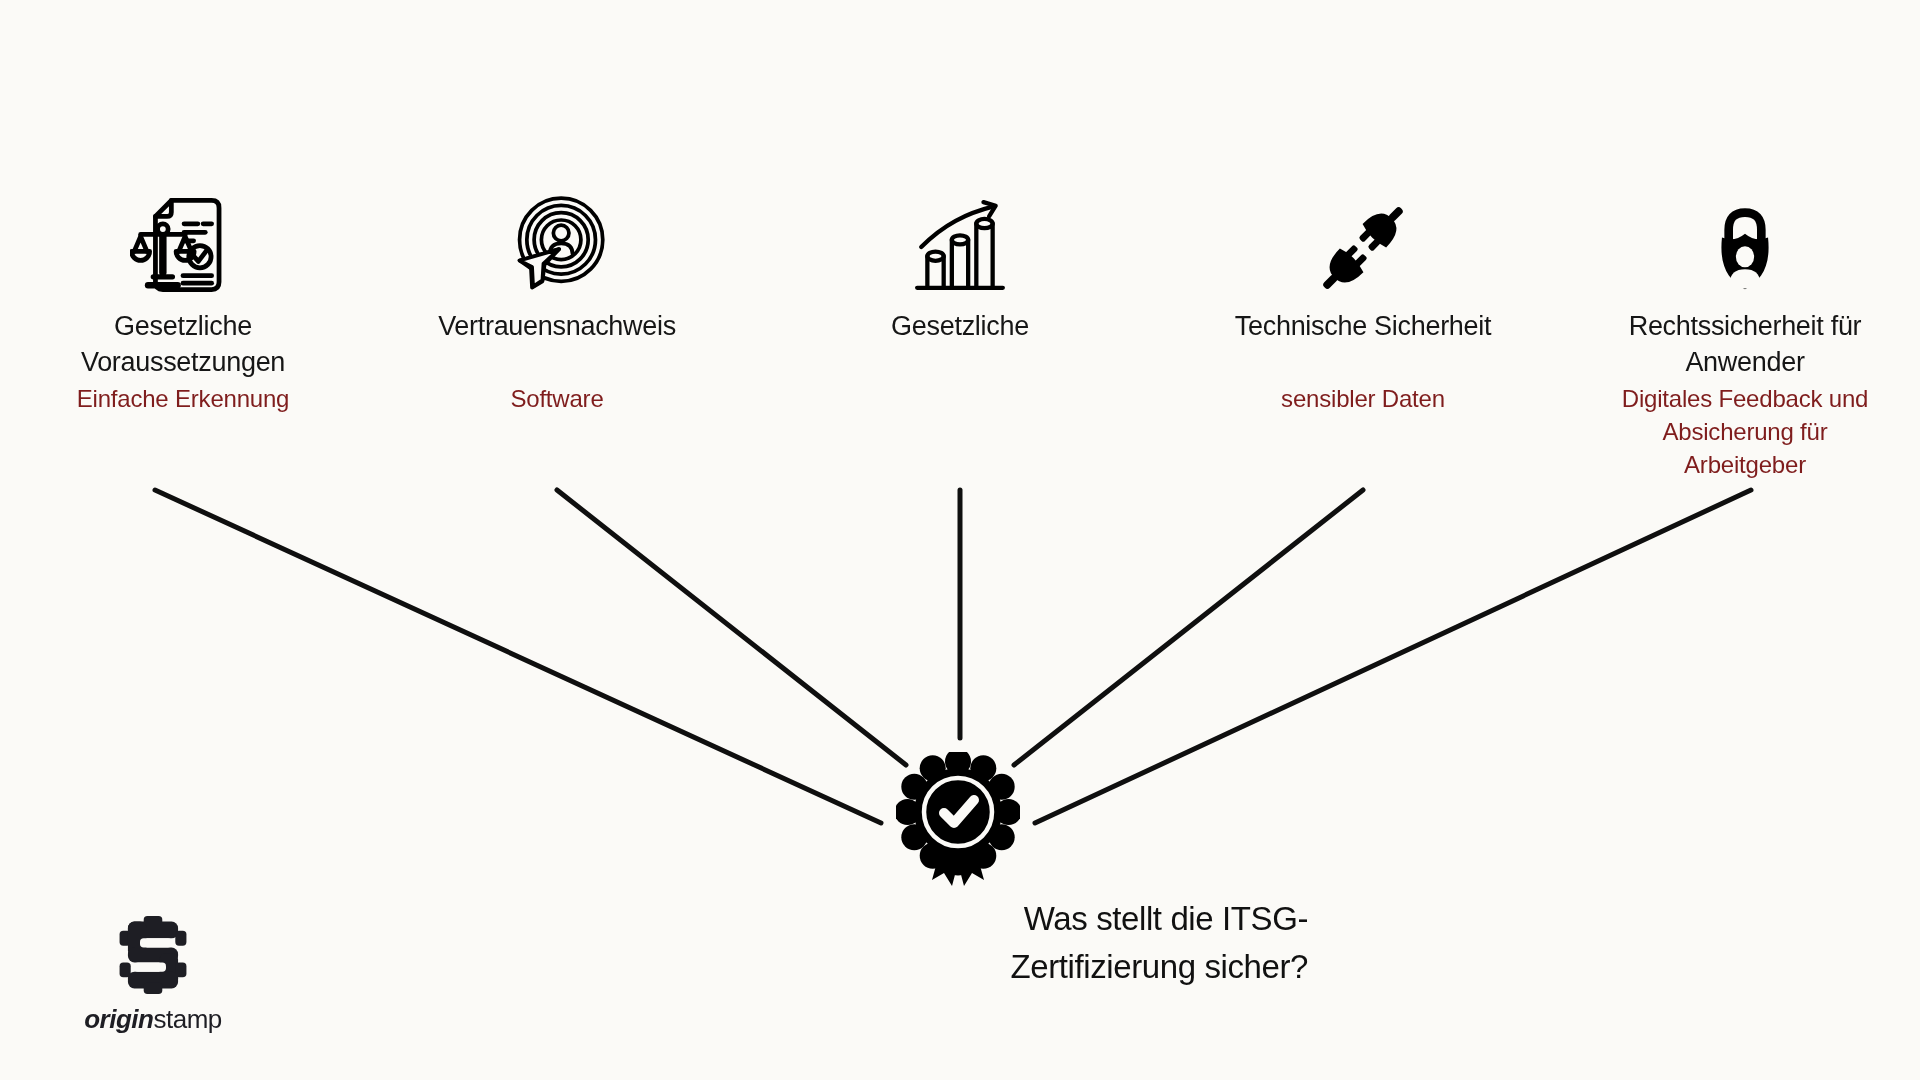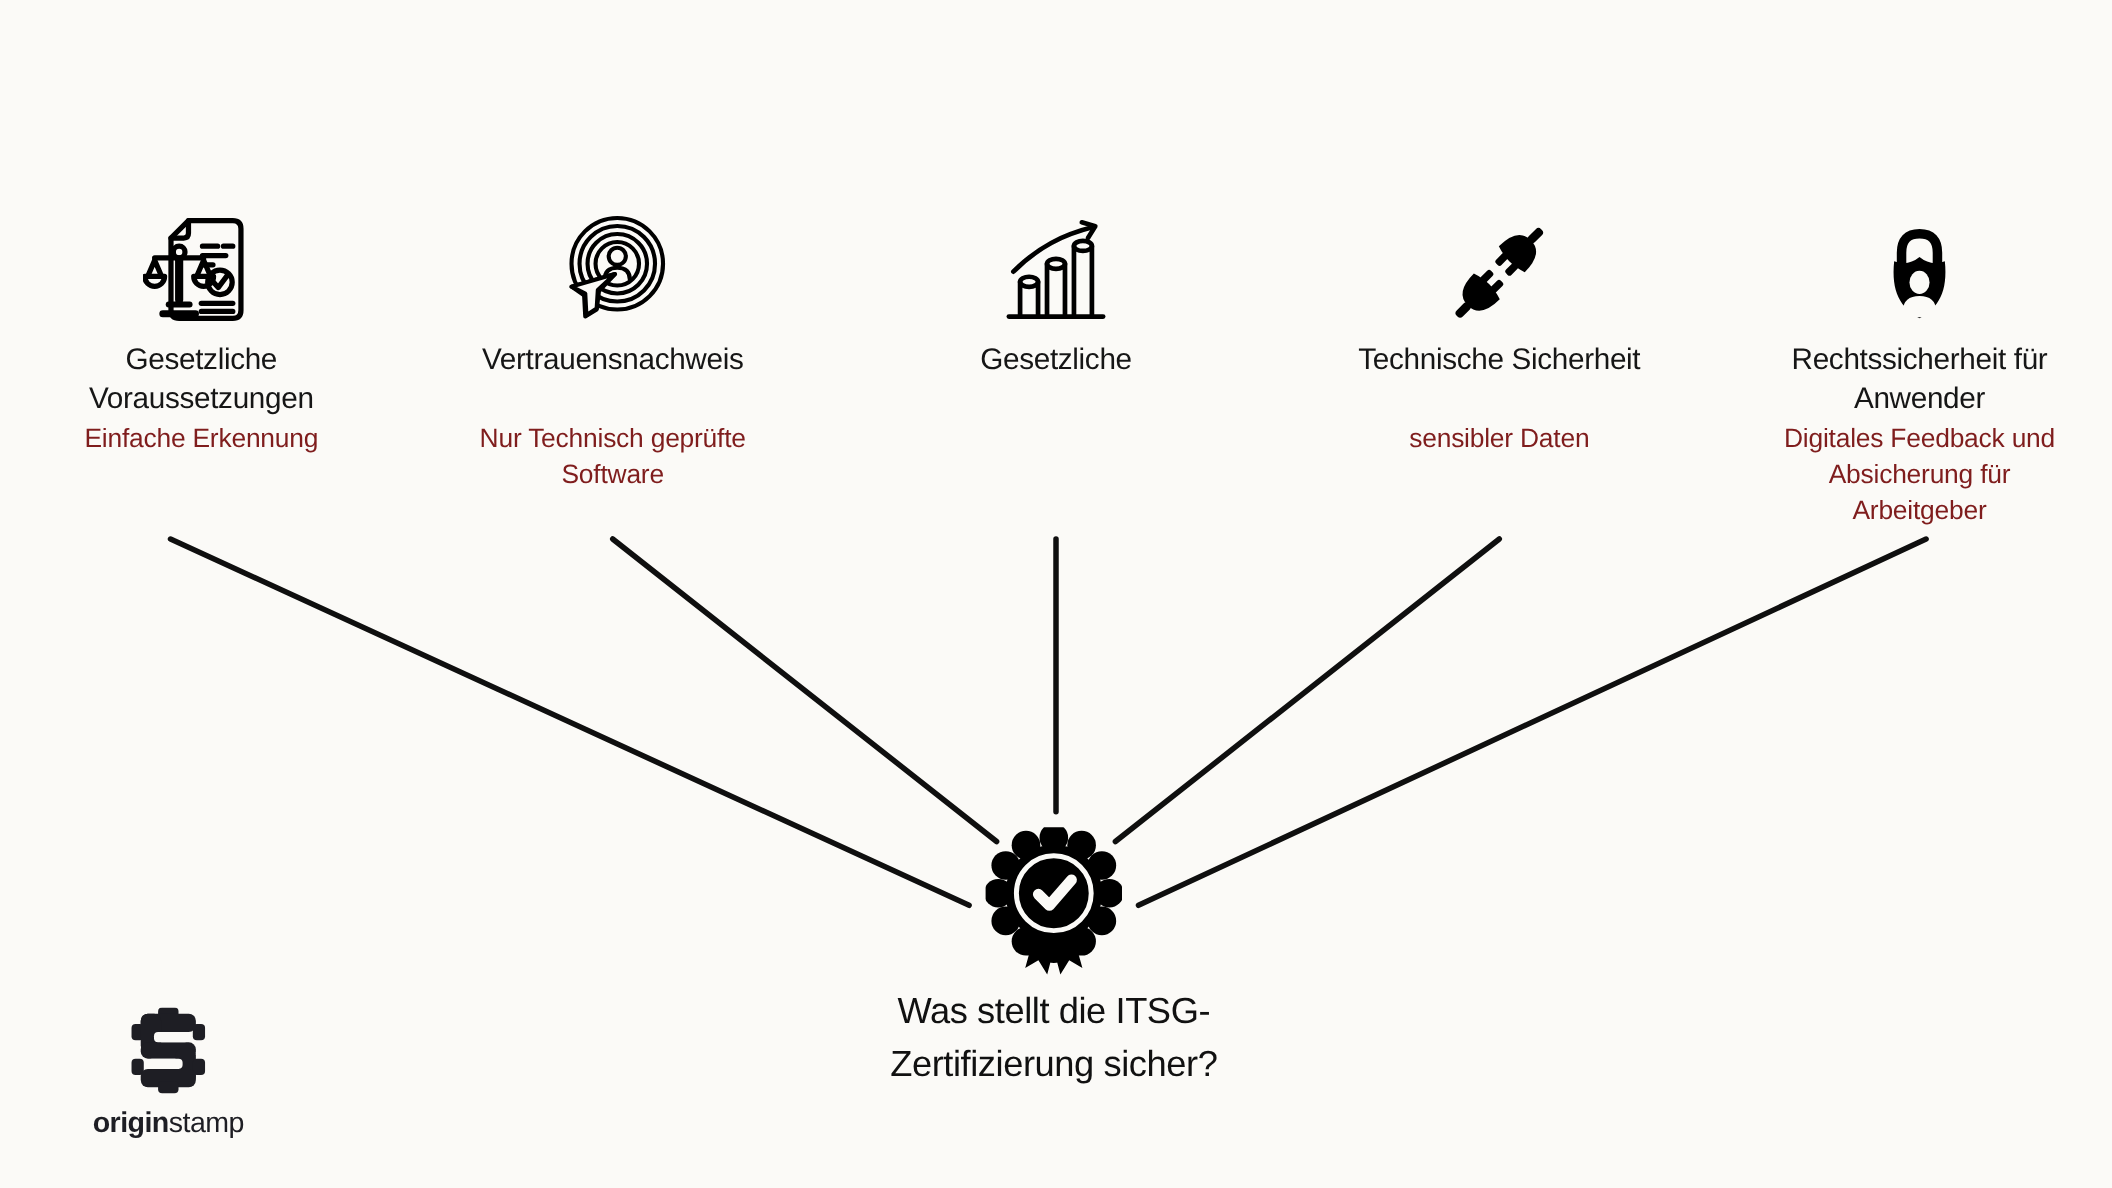--- a/index.html
+++ b/index.html
@@ -8,26 +8,26 @@
     background:#fbfaf7;
     font-family:"Liberation Sans", sans-serif;
     color:#161616;
   }
   .connector-layer{position:absolute;left:0;top:0;width:1920px;height:1080px;pointer-events:none;}
   .card{position:absolute;top:190px;width:360px;height:330px;text-align:center;}
   .icon-box{position:absolute;top:0;left:0;width:100%;height:108px;display:flex;align-items:flex-end;justify-content:center;}
   .card-title{position:absolute;top:118px;left:0;width:100%;font-size:27px;line-height:36px;letter-spacing:-0.3px;color:#161616;}
   .card-sub{position:absolute;top:192px;left:0;width:100%;font-size:24px;line-height:33px;letter-spacing:-0.2px;color:#7f1d1d;}
   .badge-wrap{position:absolute;left:896px;top:752px;width:124px;height:140px;}
-  .question{position:absolute;left:608px;top:895px;width:700px;text-align:center;
+  .question{position:absolute;left:608px;top:895px;width:700px;text-align:right;
     font-size:33px;line-height:48px;letter-spacing:-0.4px;color:#111;}
   .logo{position:absolute;left:53px;top:916px;width:200px;text-align:center;}
   .logo-mark{display:inline-block;}
   .logo-word{margin-top:6px;font-size:26px;letter-spacing:-0.5px;color:#1e1e24;}
-  .logo-word .b{font-weight:700;}
+  .logo-word .b{font-weight:700;font-style:italic;}
   svg{display:block;margin:0 auto;}
   .stroke-i{stroke:#000;fill:none;stroke-linecap:round;stroke-linejoin:round;}
 </style>
 </head>
 <body>
 
 <svg class="connector-layer" viewBox="0 0 1920 1080">
   <g stroke="#0f0f0f" stroke-width="5" stroke-linecap="round">
     <line x1="155" y1="490" x2="881" y2="823"></line>
     <line x1="557" y1="490" x2="906" y2="765"></line>
@@ -85,21 +85,20 @@
         <path d="M43 58 Q43 47.5 54 47.5 Q65 47.5 65 58"></path>
       </g>
       <path d="M52 53 L14 64 L25 71.5 L26 90 L36 84 L38 68 Z" fill="#fbfaf7" class="stroke-i" stroke-width="3.6"></path>
       <path d="M52 53 L14 64 L26 70 L27 89 L36 83 L37 67 Z" fill="#fbfaf7" stroke="#000" stroke-width="3.6" stroke-linejoin="round"></path>
     </svg>
   </div>
   <div class="card-title">
     <div>Vertrauensnachweis</div>
   </div>
   <div class="card-sub">
-    <div>Nur Technisch geprüfte</div>
     <div>Software</div>
   </div>
 </div>
 
 <div class="card" style="left:780px">
   <div class="icon-box">
     <svg width="102" height="102" viewBox="0 0 100 100">
       <g class="stroke-i" stroke-width="4.2">
         <path d="M8 90 H92"></path>
         <path d="M18 90 V59 M34 90 V59"></path>

